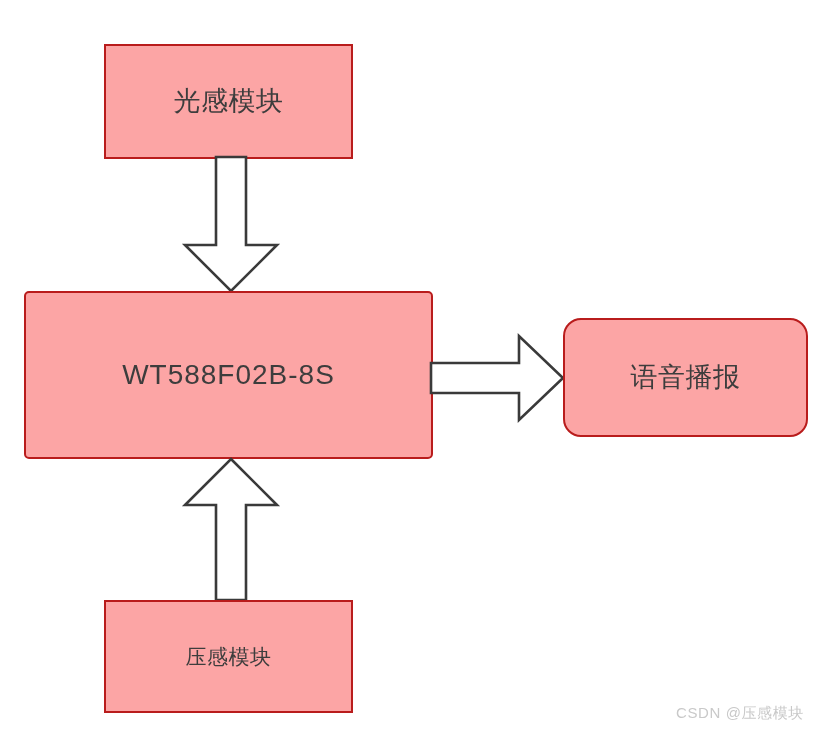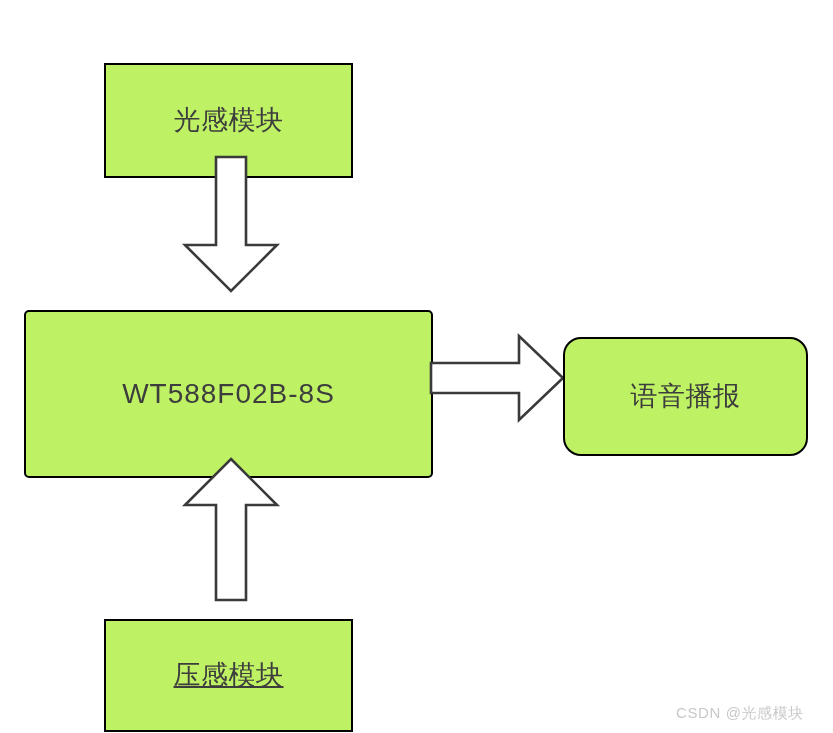--- a/index.html
+++ b/index.html
@@ -13,30 +13,29 @@
   #canvas {
     position: relative;
     width: 833px;
     height: 733px;
     background: #ffffff;
     overflow: hidden;
   }
   .node {
     position: absolute;
     box-sizing: border-box;
-    background: #bef264;
-    border: 2px solid #000000;
+    background: #fca5a5;
+    border: 2px solid #b91c1c;
     display: flex;
     align-items: center;
     justify-content: center;
     color: #3d3d3d;
     font-weight: 400;
     letter-spacing: 0.5px;
     user-select: none;
-    margin-top: 19px;
   }
   .node-label {
     display: block;
     line-height: 1.1;
     white-space: nowrap;
   }
 
   
   #node-light-sensor {
     left: 104px;
@@ -63,22 +62,21 @@
     width: 245px;
     height: 119px;
     font-size: 27px;
     border-radius: 18px;
   }
   #node-pressure-sensor {
     left: 104px;
     top: 600px;
     width: 249px;
     height: 113px;
-    font-size: 27px;
-    text-decoration: underline;
+    font-size: 21px;
   }
 
   
   .arrow {
     position: absolute;
     overflow: visible;
   }
   .arrow polygon {
     fill: #ffffff;
     stroke: #3a3a3a;
@@ -142,15 +140,15 @@
   </div>
 
   <svg class="arrow" id="arrow-pressure-to-controller" viewBox="0 0 96 145">
     <polygon points="48,2 94,48 63,48 63,143 33,143 33,48 2,48"></polygon>
   </svg>
 
   <div class="node" id="node-pressure-sensor">
     <span class="node-label">压感模块</span>
   </div>
 
-  <div id="watermark">CSDN @光感模块</div>
+  <div id="watermark">CSDN @压感模块</div>
 
 </div>
 
 </body></html>

